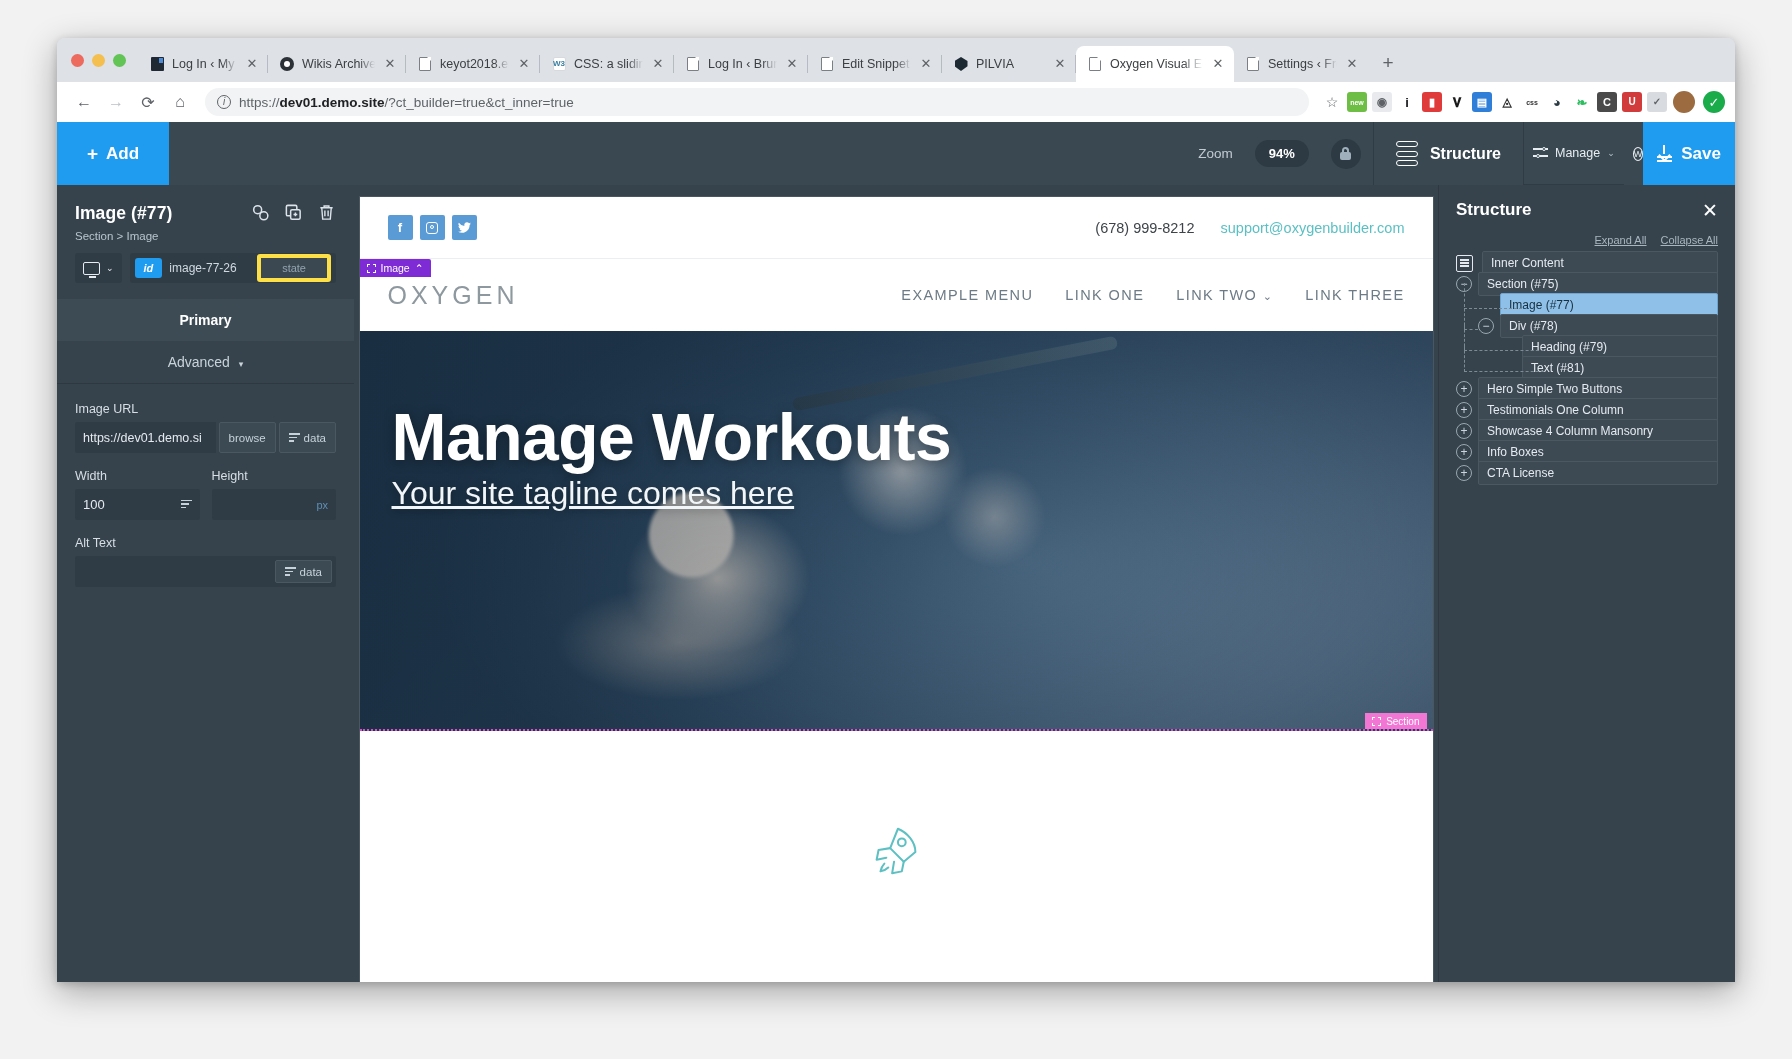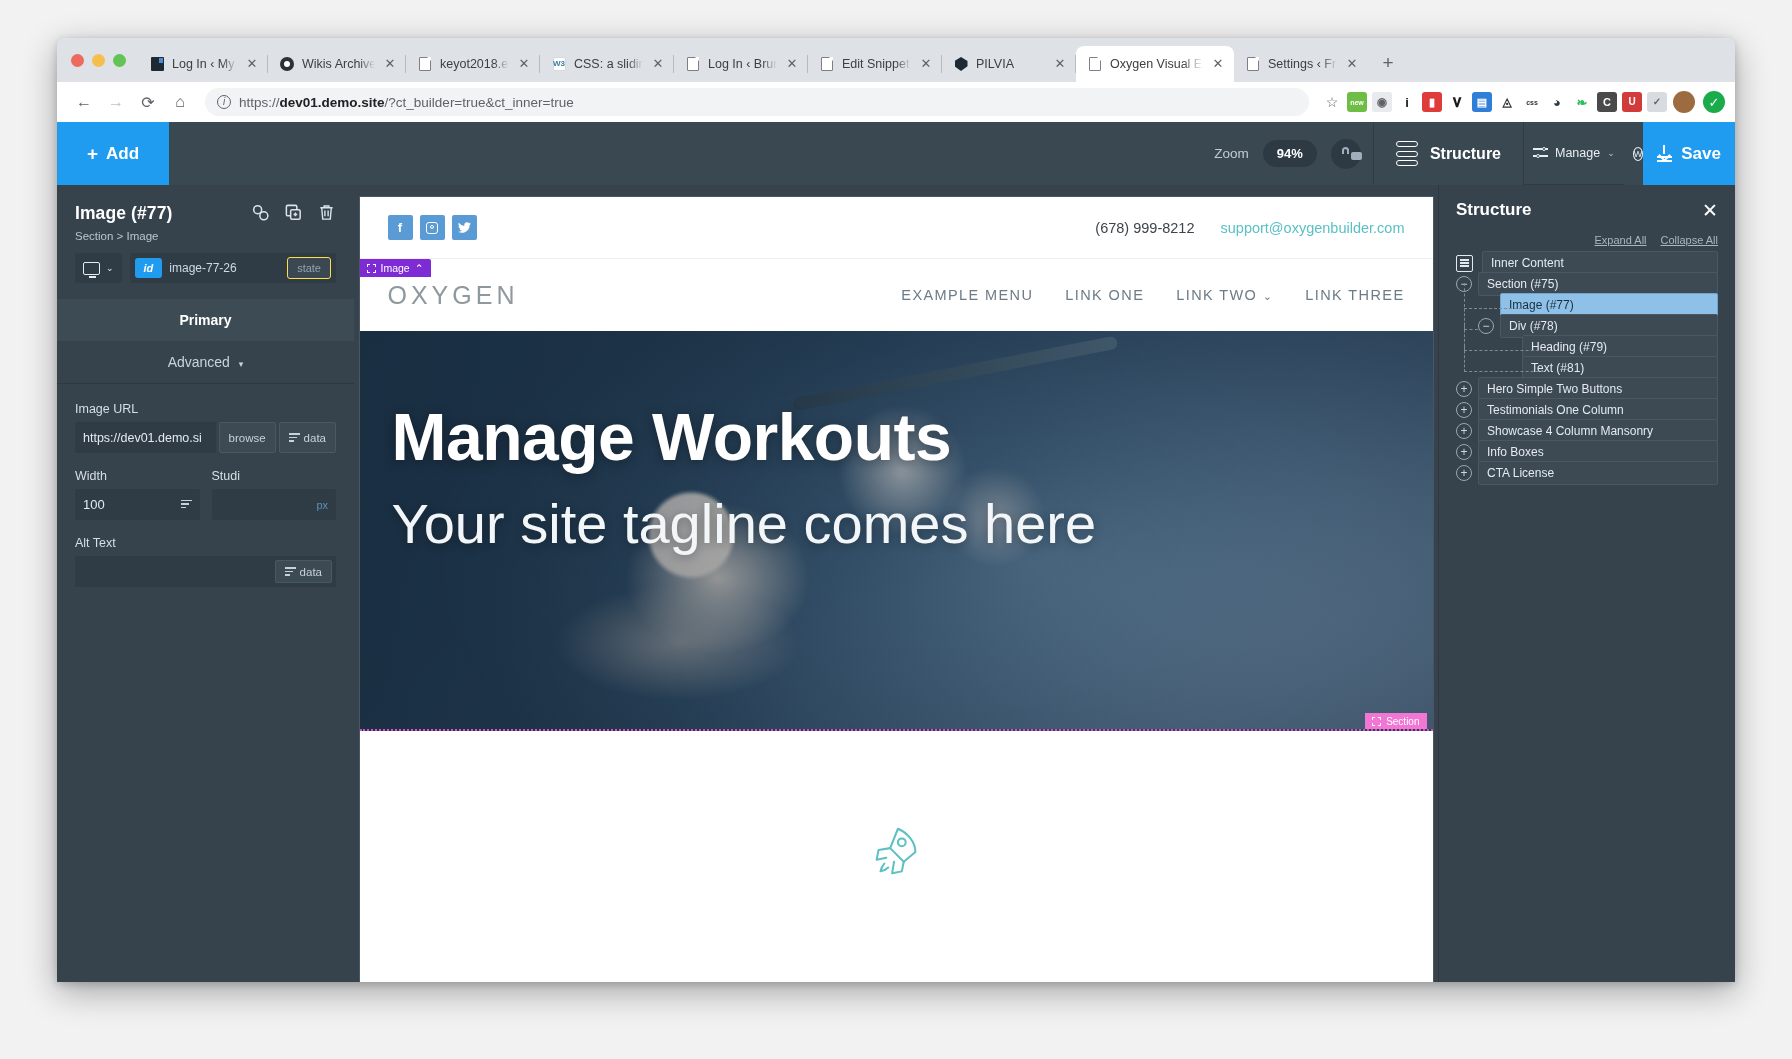--- a/index.html
+++ b/index.html
@@ -142,21 +142,21 @@
     position: absolute; left: 0; top: 0; right: 0; height: 63px;
     background: #394851; display: flex; align-items: stretch; z-index: 5;
   }
   #add-button {
     width: 112px; background: #1f9cf0; color: #fff;
     display: flex; align-items: center; justify-content: center;
     gap: 8px; font-size: 17px; font-weight: 600;
   }
   #add-button .plus { font-size: 19px; font-weight: 700; }
   #topbar-spacer { flex: 1 1 auto; }
-  #zoom-group { display: flex; align-items: center; gap: 14px; padding-right: 12px; text-align: right; }
+  #zoom-group { display: flex; align-items: center; gap: 22px; padding-right: 12px; }
   #zoom-label { color: #c3cbd2; font-size: 13.5px; }
   #zoom-value {
     background: #2e3a43; color: #fff; font-size: 13px; font-weight: 700;
     border-radius: 14px; padding: 6px 14px;
   }
   #lock-button {
     width: 30px; height: 30px; border-radius: 50%;
     background: #2e3a43; display: flex; align-items: center; justify-content: center;
   }
   .lock-glyph { position: relative; width: 11px; height: 13px; }
@@ -215,22 +215,22 @@
     flex: 1 1 auto; height: 30px; background: #303c45; border-radius: 3px;
     display: flex; align-items: center; padding: 0 5px; gap: 7px; min-width:0;
   }
   #id-badge {
     background: #1f9cf0; color: #fff; font-size: 11px; font-weight: 700;
     border-radius: 3px; padding: 4px 9px; font-style: italic;
   }
   #id-value { font-size: 12px; color: #cfd9e0; white-space: nowrap; overflow:hidden; }
   #state-btn {
     margin-left: auto; font-size: 11px; color: #93a3ae;
-    background: #3b4852; border: 1px solid #fde047; border-radius: 3px;
-    padding: 4px 9px;
+    background: #3b4852; border: 4px solid #fde047; border-radius: 3px;
+    padding: 4px 21px;
   }
   #lp-tabs { display: flex; margin-top: 16px; border-bottom: 1px solid #2d3840; flex-direction: column; }
   .lp-tab {
     flex: 1 1 50%; text-align: center; padding: 13px 0;
     font-size: 14px; color: #c9d3da;
   }
   .lp-tab.active { background: #3d4b55; color: #fff; font-weight: 700; }
   .lp-tab .caret { font-size: 9px; margin-left: 5px; }
   #lp-body { padding: 18px 18px 0 18px; }
   .field-label { font-size: 12.5px; color: #d7dfe5; margin-bottom: 6px; }
@@ -340,22 +340,23 @@
     background: linear-gradient(90deg,#2a3a46,#48606e);
     transform: rotate(-11deg); border-radius: 6px; opacity: .9;
   }
   #hero-tint { position:absolute; inset:0; background: linear-gradient(100deg, rgba(22,42,60,.58) 0%, rgba(30,55,78,.30) 45%, rgba(80,110,140,.18) 100%); }
   #hero-text { position: absolute; left: 32px; top: 68px; z-index: 3; }
   #hero-title {
     font-size: 66px; font-weight: 700; color: #fff; letter-spacing: -.5px;
     text-shadow: 0 2px 12px rgba(0,0,0,.35);
   }
   #hero-tagline {
-    margin-top: 16px; font-size: 56px; font-weight: 300; color: #f2f6f8;
+    font-size: 32px; font-weight: 300; color: #f2f6f8;
     text-shadow: 0 2px 10px rgba(0,0,0,.3);
+    text-decoration: underline;
   }
   #section-badge {
     position: absolute; right: 6px; bottom: -1px;
     background: #f277d4; color: #fff; font-size: 10px;
     padding: 3px 7px; display: flex; align-items: center; gap: 5px; z-index: 8;
   }
 
   
   #lower-section { padding-top: 90px; text-align: center; background: #fff; }
   #rocket-icon { display: flex; justify-content: center; }
@@ -663,21 +664,21 @@
           <div>
             <div class="field-label">Width</div>
             <div class="num-input">
               <span>100</span>
               <span class="unit">
                 <span class="data-glyph"><i></i><i></i><i></i></span>
               </span>
             </div>
           </div>
           <div>
-            <div class="field-label">Studi</div>
+            <div class="field-label">Height</div>
             <div class="num-input">
               <span></span>
               <span class="unit">px</span>
             </div>
           </div>
         </div>
 
         <div class="field-label" style="margin-top:16px">Alt Text</div>
         <div class="alt-input">
           <span></span>

